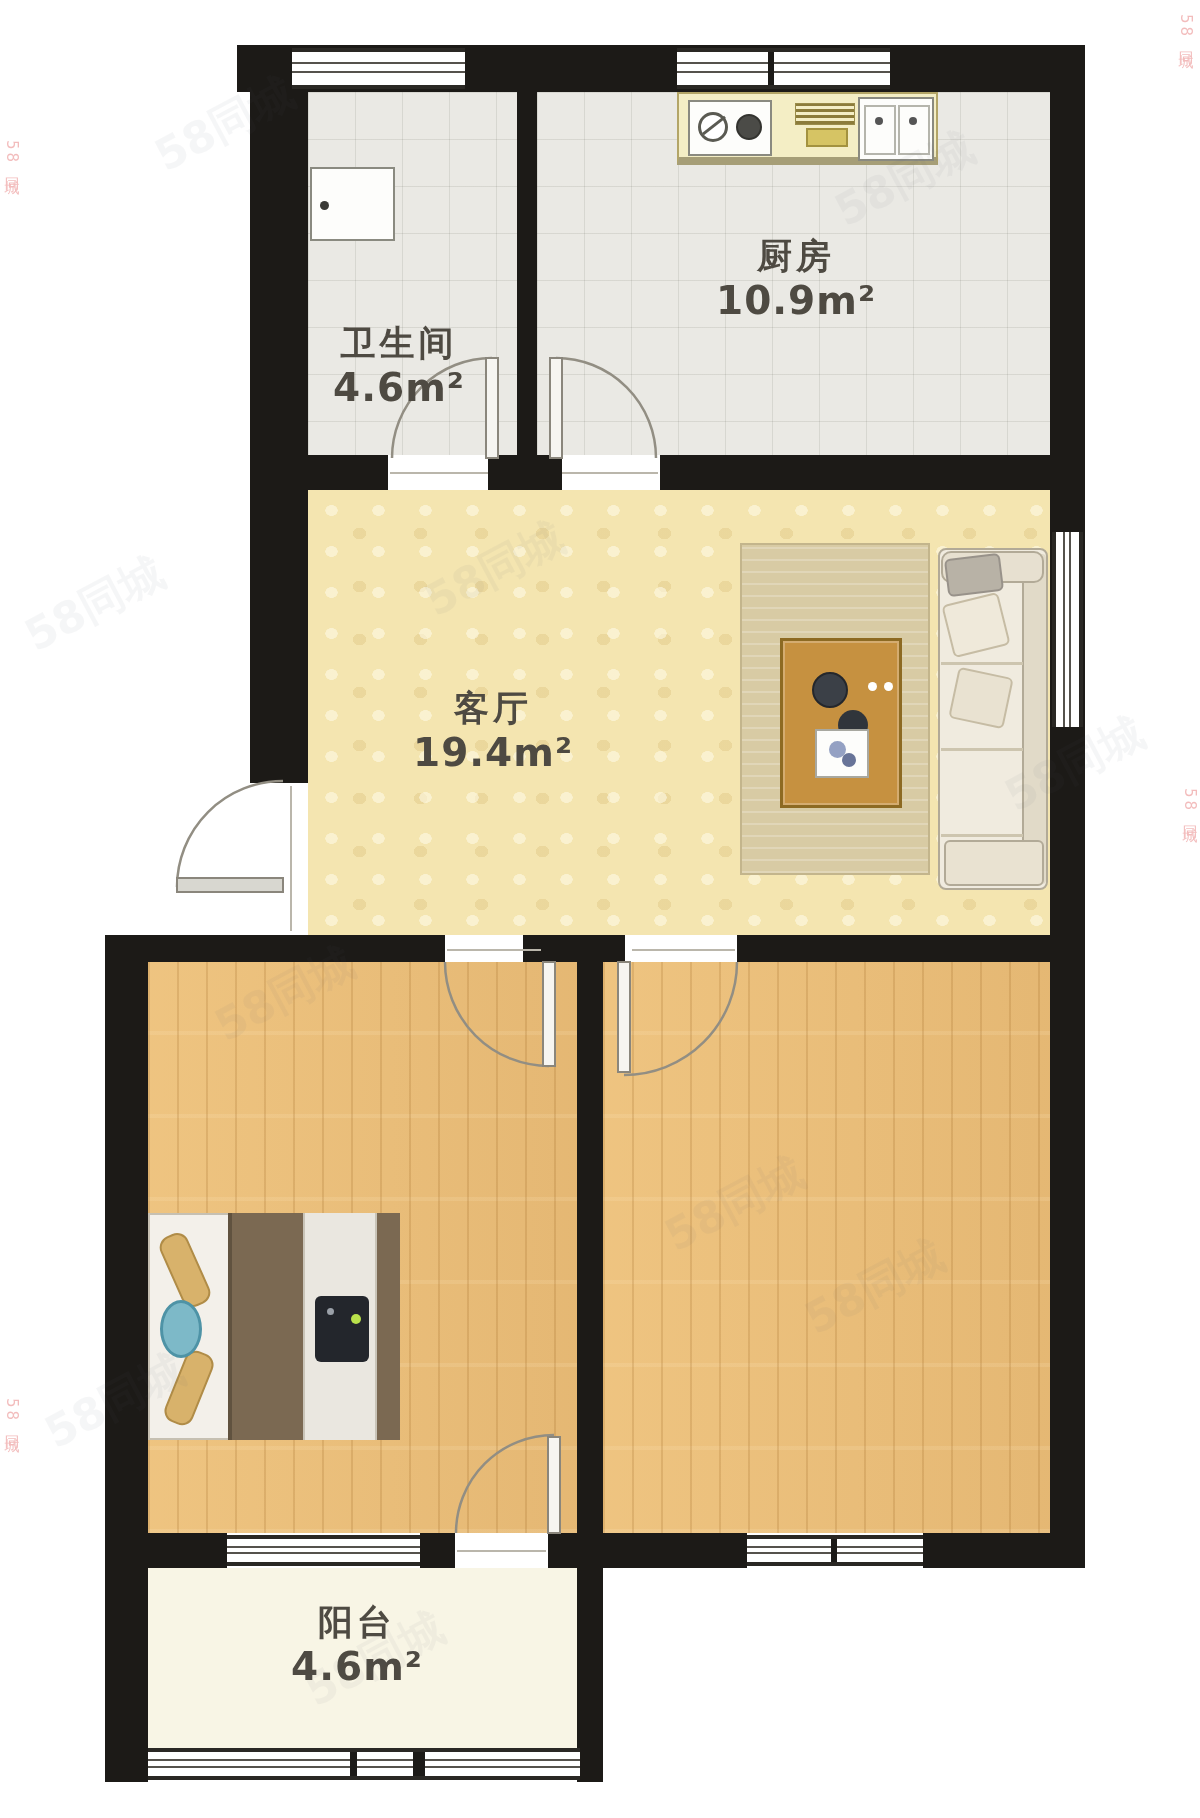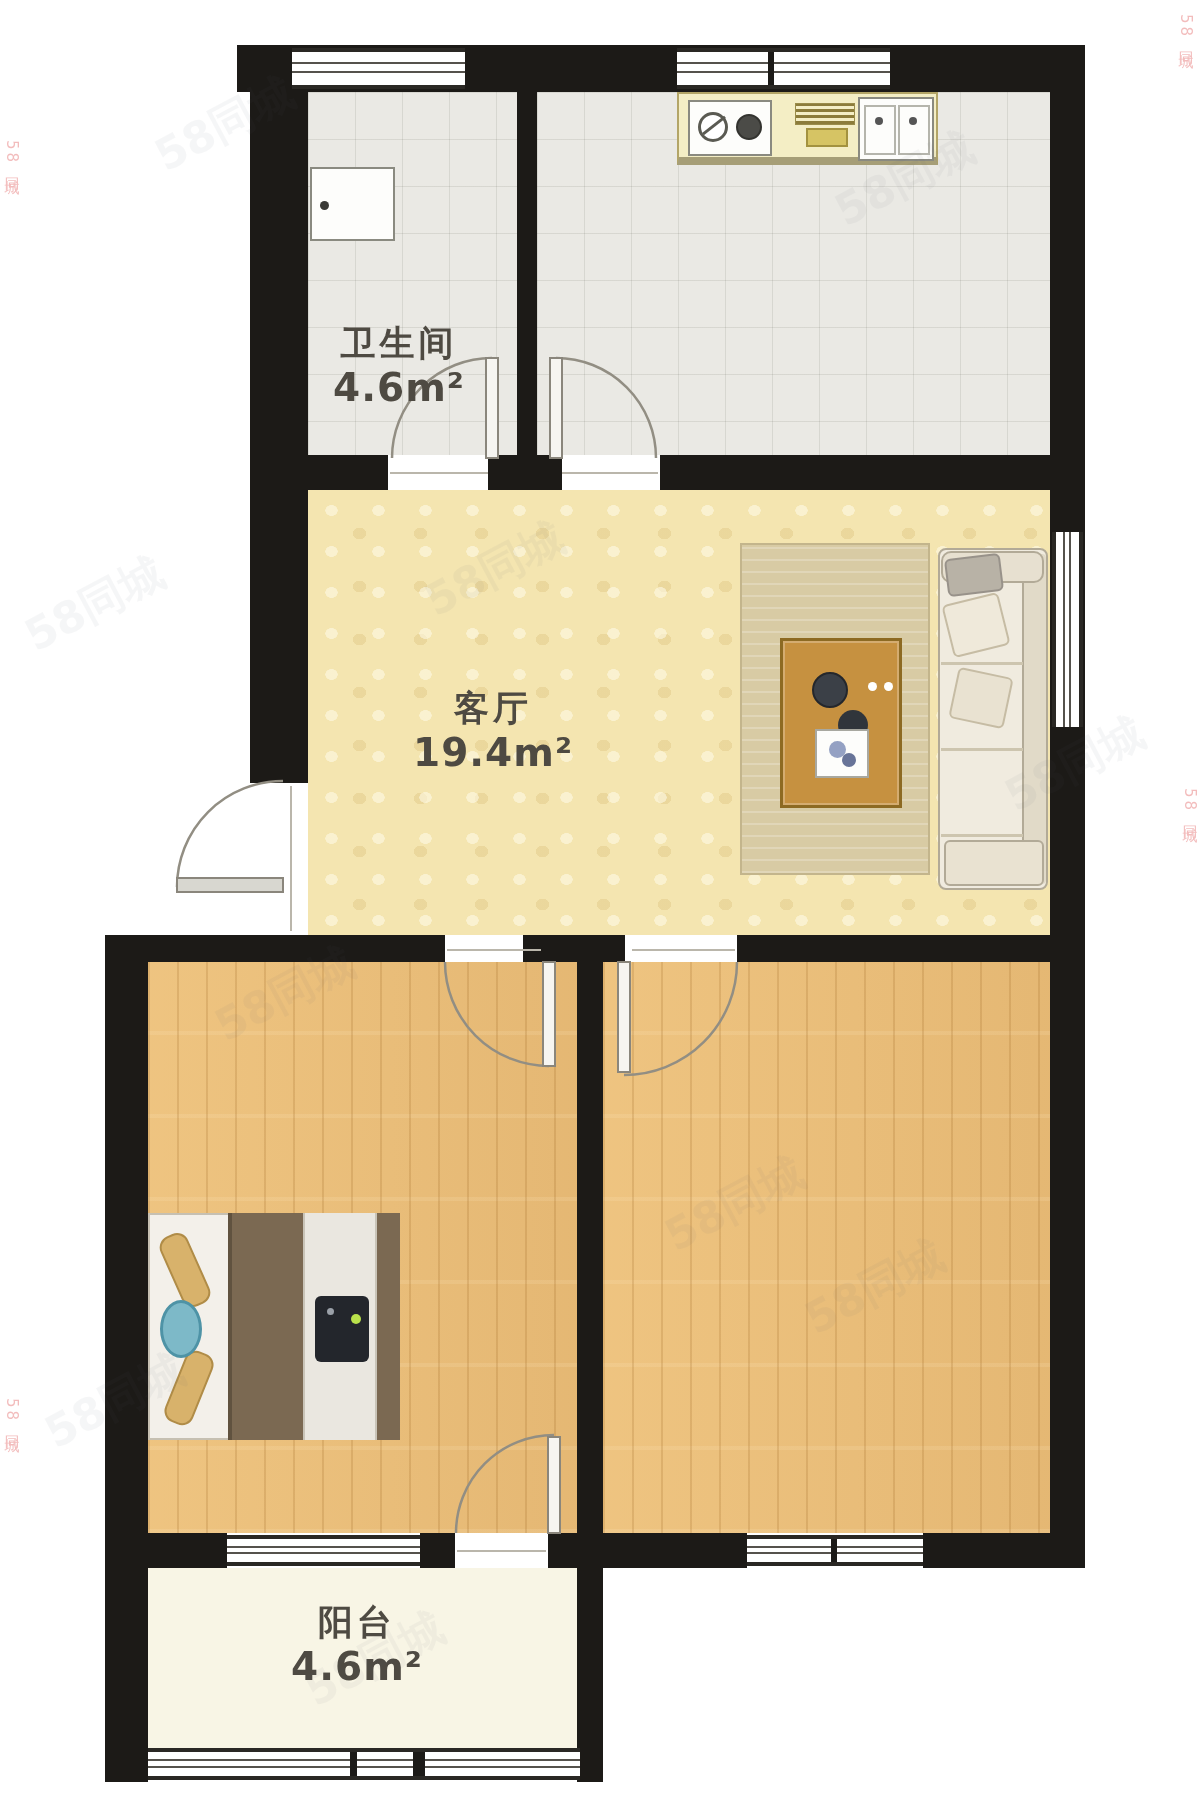--- a/index.html
+++ b/index.html
@@ -162,20 +162,24 @@
     <line class="thr" x1="632" y1="950" x2="735" y2="950"></line>
     <path class="arc" d="M554,1435 A98,98 0 0 0 456,1533"></path>
     <rect class="leaf" x="548" y="1437" width="12" height="96"></rect>
     <line class="thr" x1="457" y1="1551" x2="546" y2="1551"></line>
   </svg>
 
   <div class="room-label" style="left:399px;top:366px;">
     <span class="rname">卫生间</span>
     <span class="rarea">4.6m²</span>
   </div>
+  <div class="room-label" style="left:796px;top:279px;">
+    <span class="rname">厨房</span>
+    <span class="rarea">10.9m²</span>
+  </div>
   <div class="room-label" style="left:493px;top:731px;">
     <span class="rname">客厅</span>
     <span class="rarea">19.4m²</span>
   </div>
   <div class="room-label" style="left:357px;top:1645px;">
     <span class="rname">阳台</span>
     <span class="rarea">4.6m²</span>
   </div>
 
   <span class="wm" style="left:150px;top:95px;">58同城</span>

